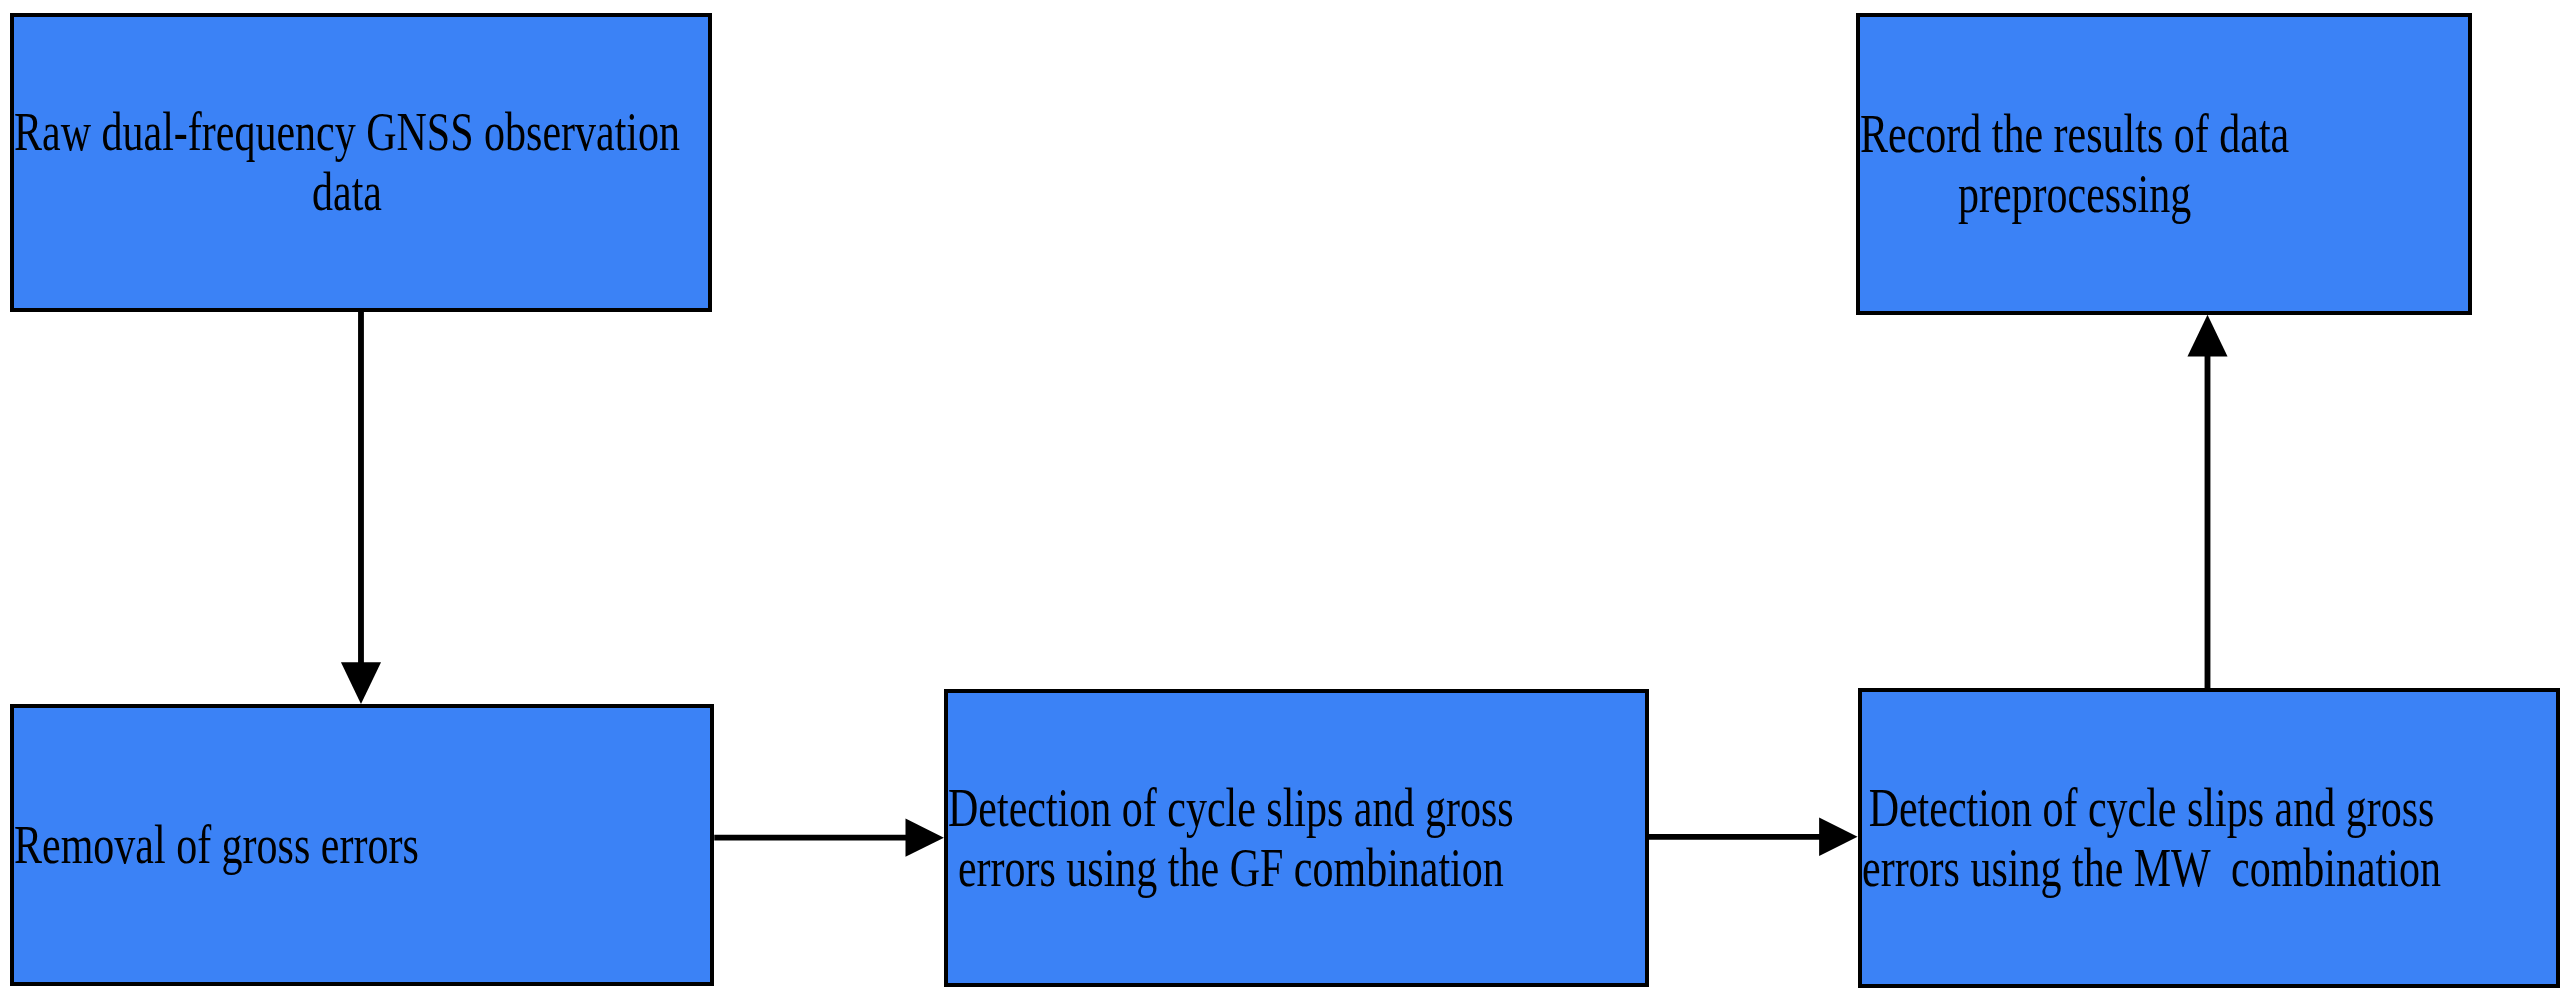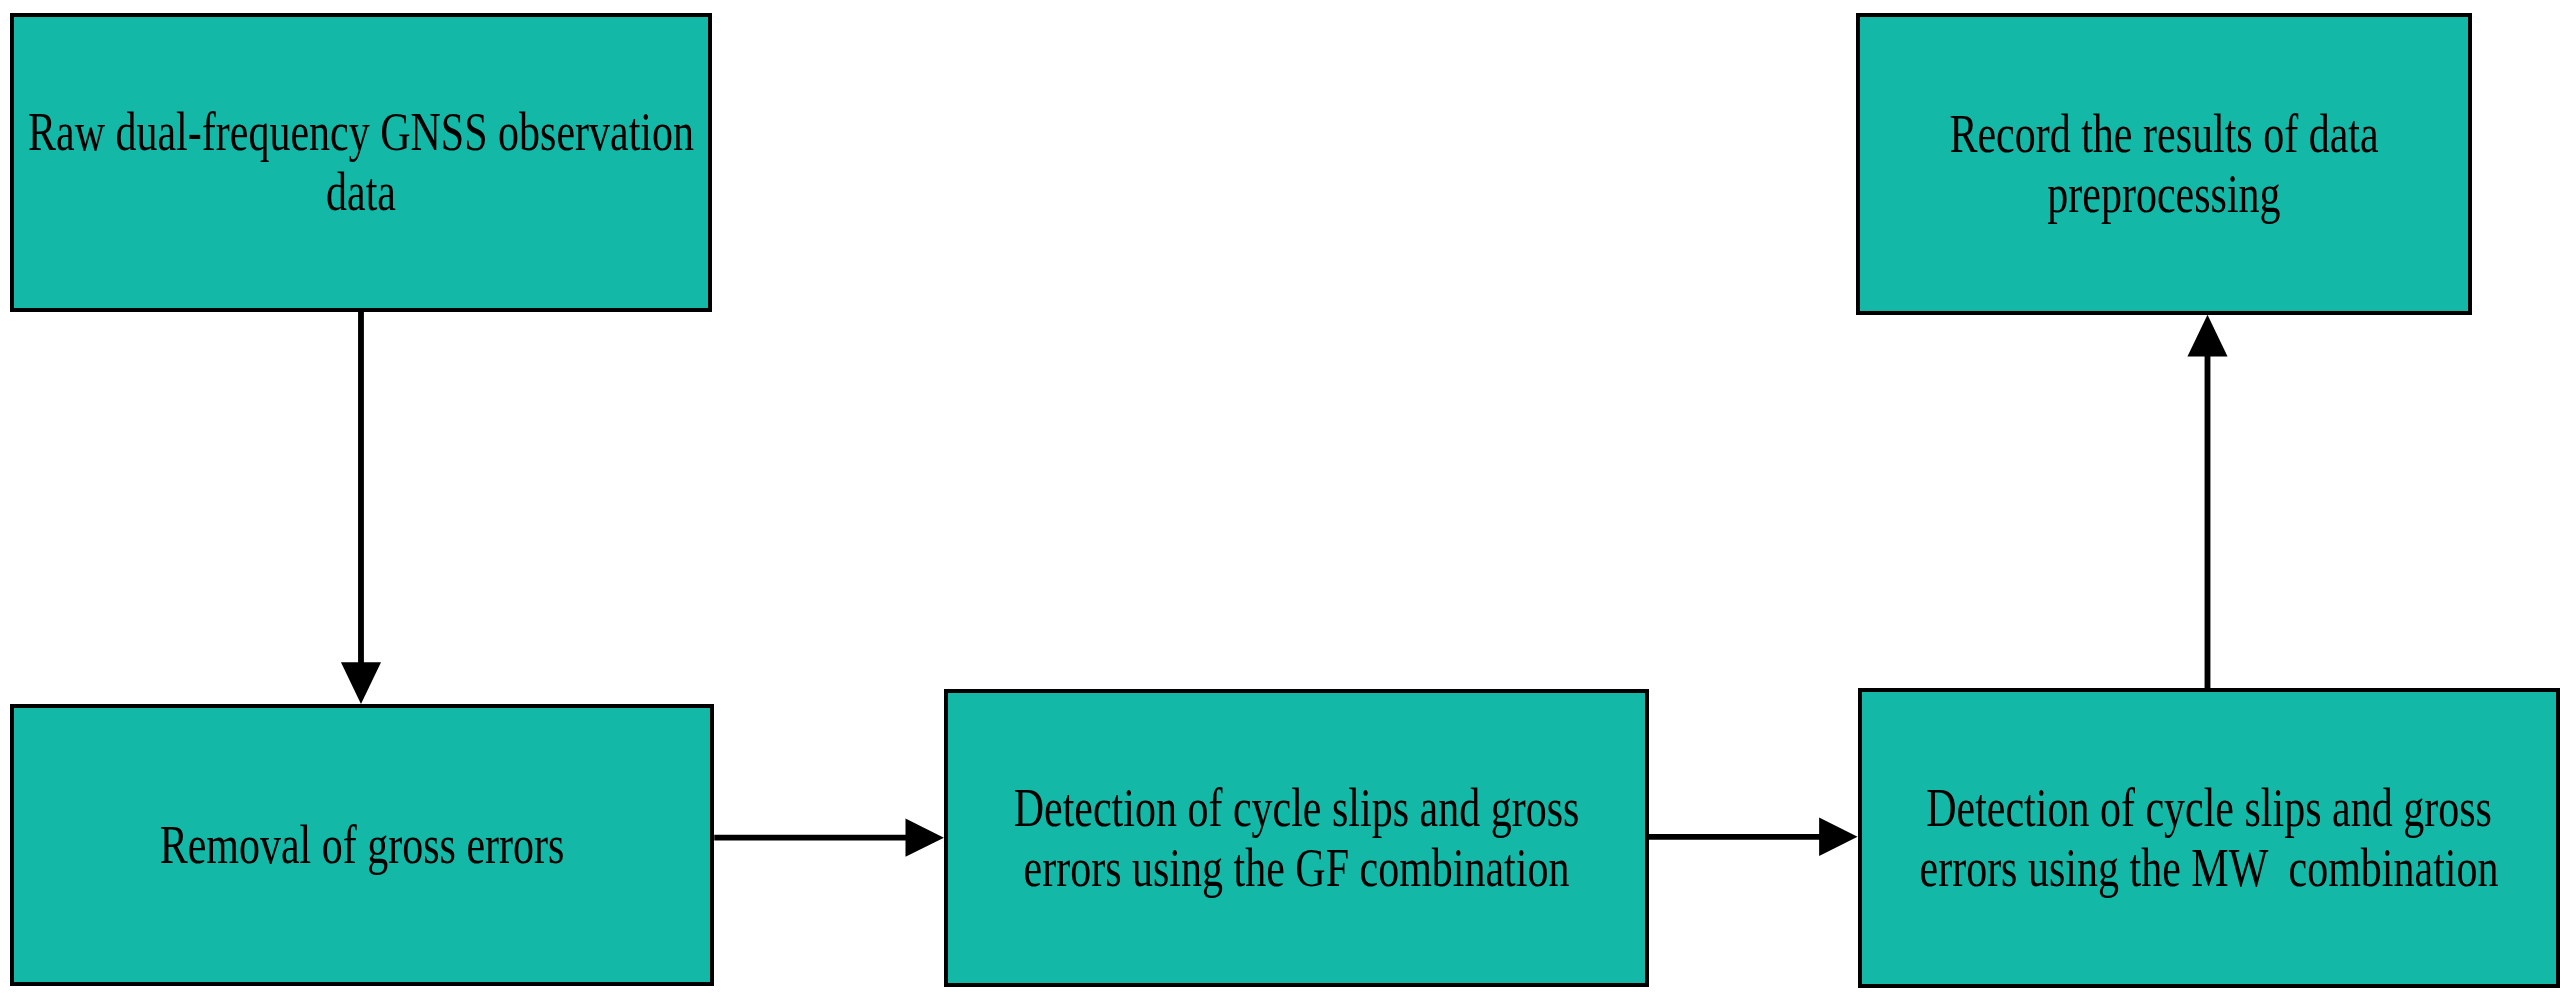--- a/index.html
+++ b/index.html
@@ -9,26 +9,26 @@
   }
   body {
     width: 2576px;
     height: 998px;
     position: relative;
     overflow: hidden;
     font-family: "Liberation Serif", "DejaVu Serif", serif;
   }
   .flow-box {
     position: absolute;
-    background: #14b8a6;
+    background: #3b82f6;
     border: 4.2px solid #000000;
     box-sizing: border-box;
     display: flex;
     align-items: center;
-    justify-content: center;
+    justify-content: flex-start;
   }
   .box-text {
     text-align: center;
     color: #000000;
     font-size: 42px;
     line-height: 45px;
     transform: scaleY(1.33);
     transform-origin: center center;
   }
   .box-text .line {

